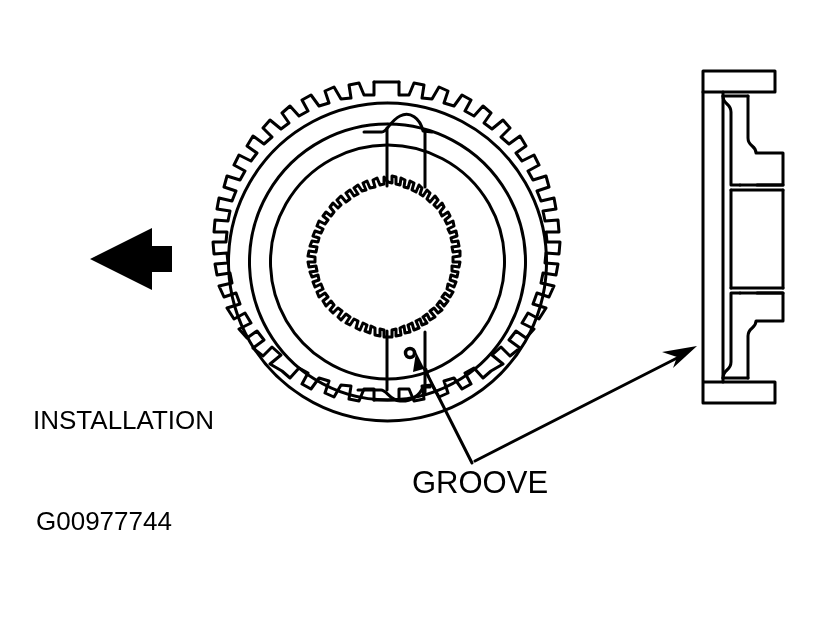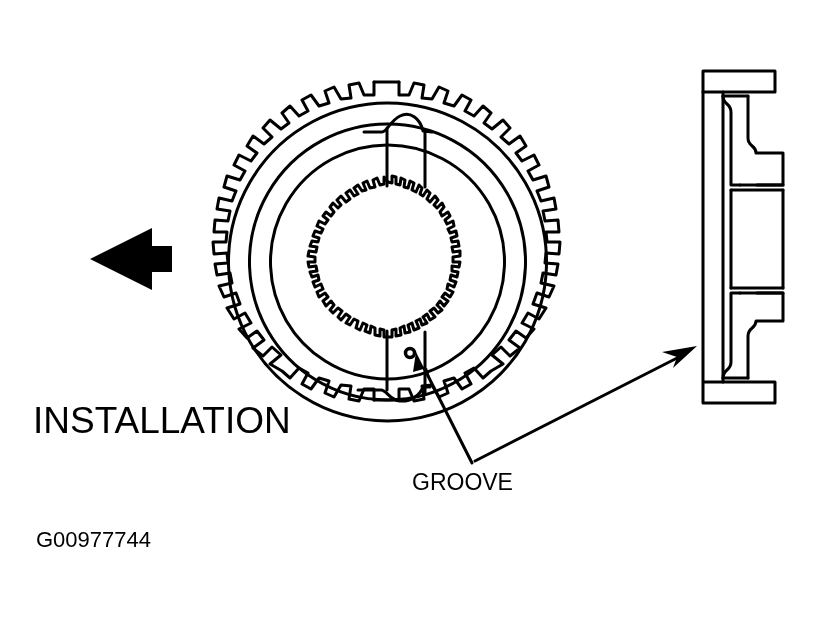--- a/index.html
+++ b/index.html
@@ -28,33 +28,33 @@
     position: absolute;
     color: #000000;
     white-space: pre;
     font-family: "Liberation Sans", sans-serif;
     font-weight: 400;
     letter-spacing: 0px;
   }
   #label-installation-direction {
     left: 33px;
     top: 333px;
-    font-size: 37px;
+    font-size: 26px;
     line-height: 35px;
   }
   #label-groove {
     left: 412px;
     top: 465px;
-    font-size: 23px;
+    font-size: 31px;
     line-height: 35px;
   }
   #label-figure-id {
     left: 36px;
-    top: 527px;
-    font-size: 22px;
+    top: 508px;
+    font-size: 26px;
     line-height: 26px;
   }
 </style>
 </head>
 <body>
 
 <div id="page">
 
   <svg id="diagram-svg" viewBox="0 0 819 622">
 

